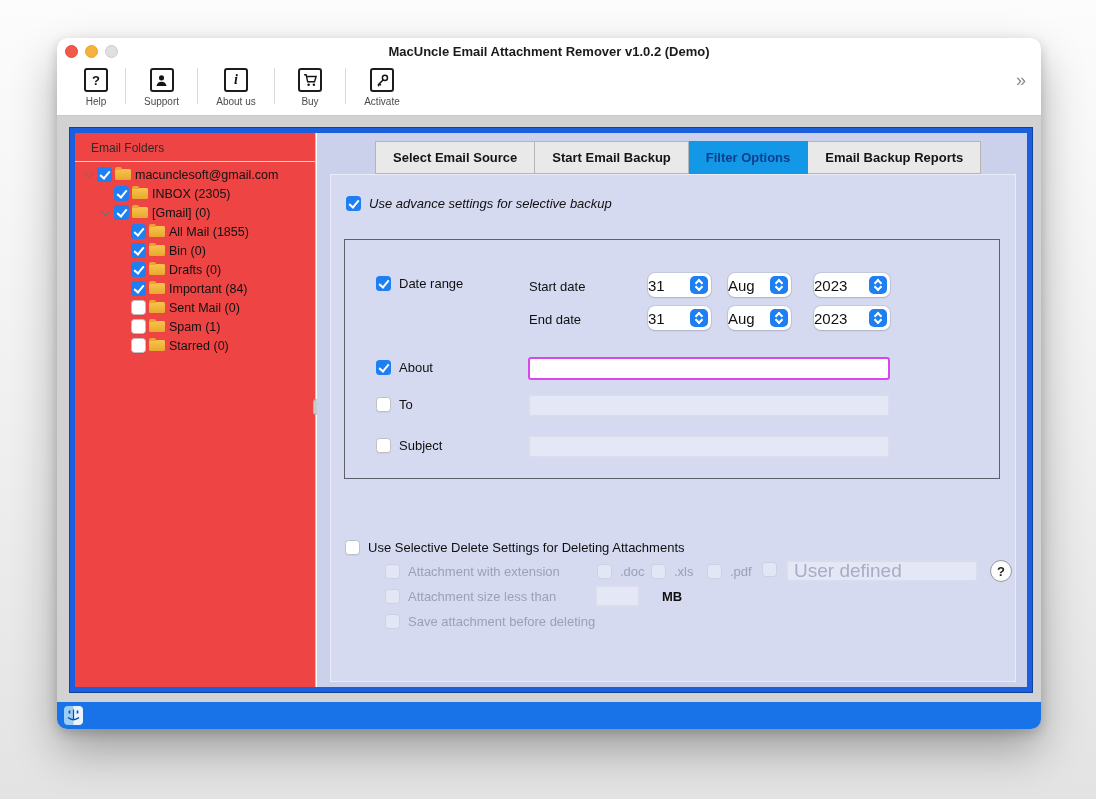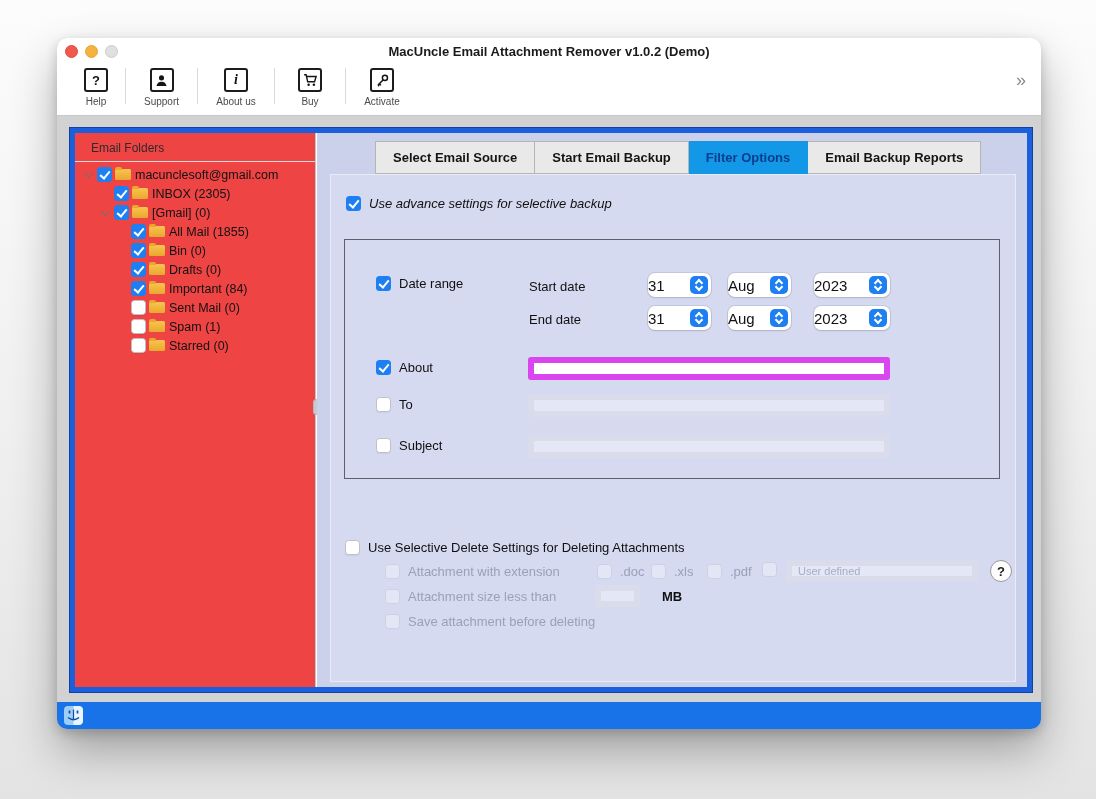--- a/index.html
+++ b/index.html
@@ -47,21 +47,21 @@
   .content { position:absolute; left:13px; top:41px; width:686px; height:508px; background:#d6daf1; border:1px solid #e9ebf7; }
   .cbrow { position:absolute; display:flex; align-items:center; gap:8px; font-size:13px; color:#101010; }
   .groupbox { position:absolute; left:13px; top:64px; width:656px; height:240px; border:1px solid #5f5f6b; }
   .glabel { position:absolute; font-size:13px; color:#101010; }
   .stepper { position:absolute; height:24px; background:#fff; border-radius:7px; box-shadow:0 0 0 1px rgba(0,0,0,.08), 0 1px 2px rgba(0,0,0,.12); display:flex; align-items:center; }
   .stepper .val { flex:1; text-align:left; font-size:15px; color:#111; padding-right:2px; }
   .stepctl { width:18px; height:18px; background:#1d7ff2; border-radius:5px; margin-right:3px; display:flex; flex-direction:column; align-items:center; justify-content:center; flex:0 0 18px; }
   .chevu, .chevd { width:6px; height:6px; border:solid #fff; border-width:2px 2px 0 0; }
   .chevu { transform:rotate(-45deg); margin-bottom:-1px; }
   .chevd { transform:rotate(135deg); margin-top:-1px; }
-  .tinput { position:absolute; background:#fff; border:6px solid #d946ef; border-radius:3px; height:23px; font-size:11px; padding:0 6px; color:#111; }
+  .tinput { position:absolute; background:#fff; border:2px solid #d946ef; border-radius:3px; height:23px; font-size:19px; padding:0 6px; color:#111; }
   .tinput.dis { background:#e4e7f5; border-color:#dadcec; }
   .dim { color:#9aa0b8; }
   .qbtn { position:absolute; width:22px; height:22px; border-radius:50%; background:#fdfdfd; border:1px solid #9a9a9a; display:flex; align-items:center; justify-content:center; font-size:13px; font-weight:bold; color:#222; }
   .statusbar { position:absolute; left:0; bottom:0; width:100%; height:27px; background:#1873e8; border-radius:0 0 10px 10px; }
   .finder { position:absolute; left:7px; top:4px; width:19px; height:19px; }
   input::placeholder { color:#a7adc4; }
   input { outline:none; font-family:"Liberation Sans", sans-serif; }
 </style>
 </head>
 <body>

